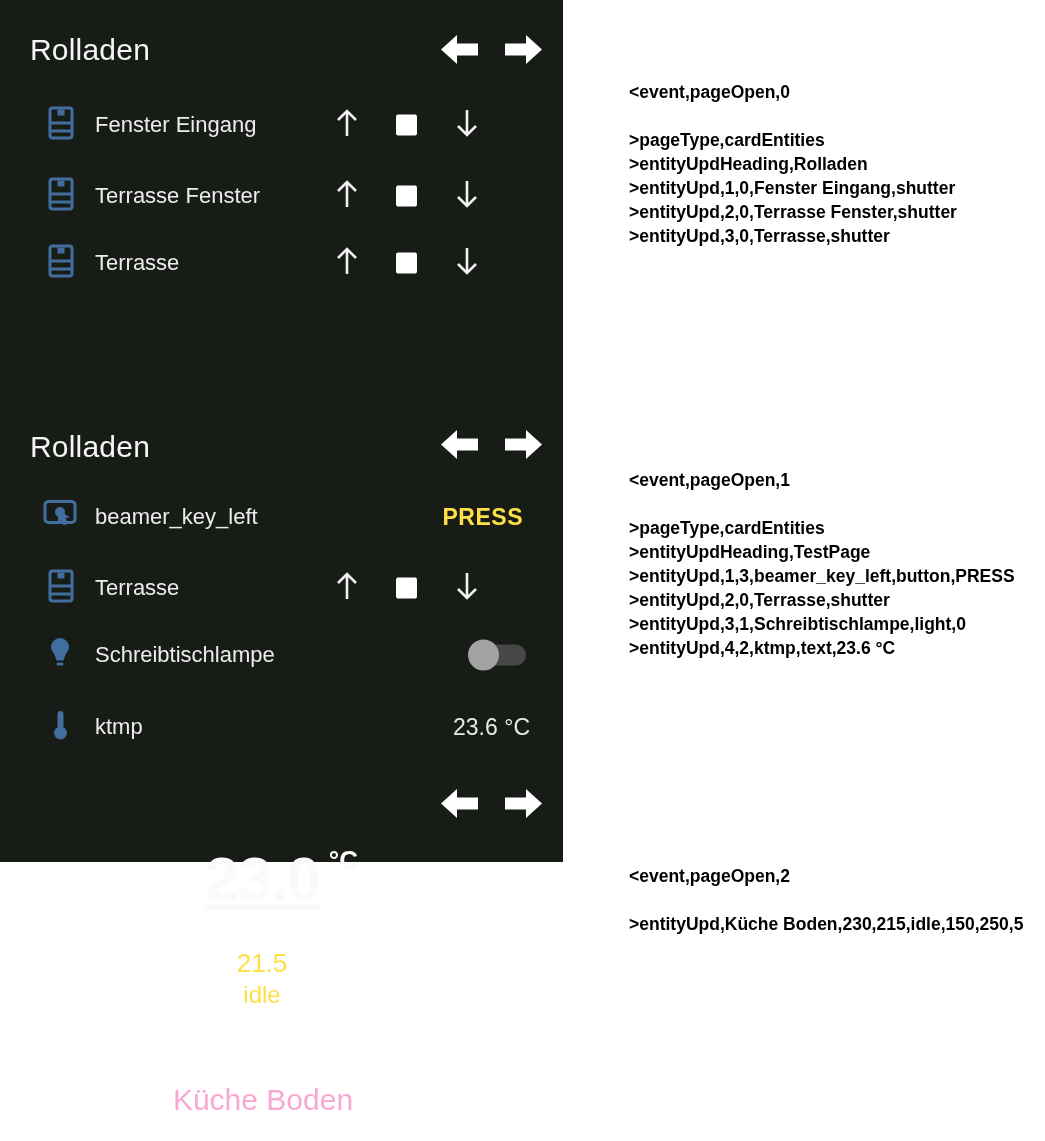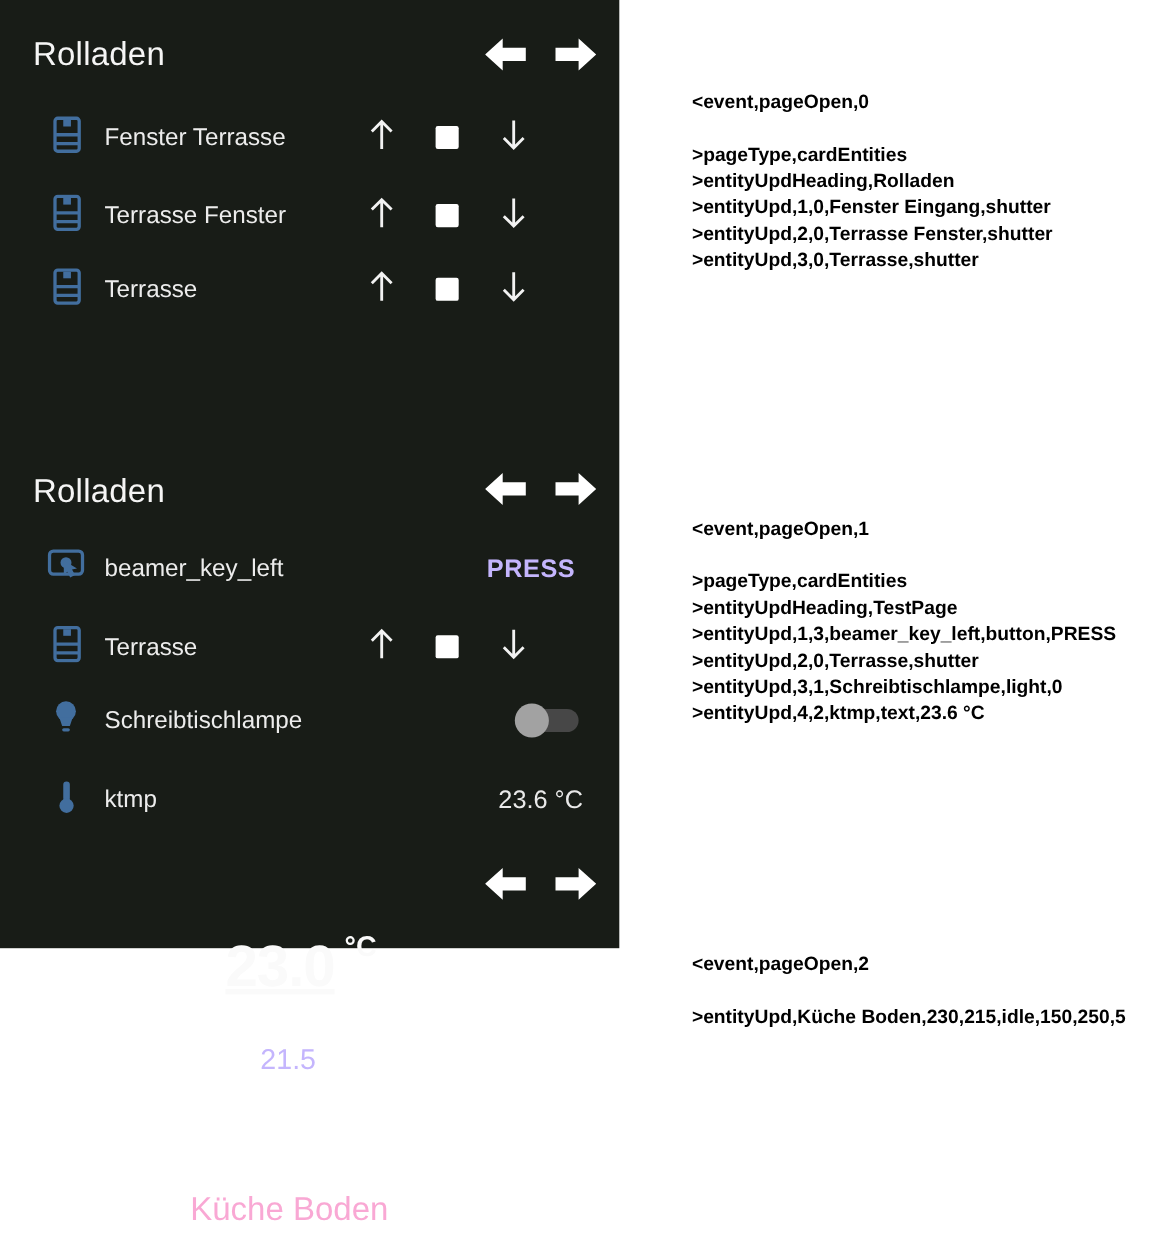--- a/index.html
+++ b/index.html
@@ -22,43 +22,43 @@
   .row .e-label {
     position:absolute; left:95px; top:50%; transform:translateY(-50%);
     font-size:22px; color:#ececec; white-space:nowrap;
   }
   .ctl { position:absolute; top:50%; transform:translateY(-50%); display:block; }
   .ctl-up   { left:332px; }
   .ctl-stop { left:396px; width:21px; height:21px; background:#ffffff; border-radius:2px; }
   .ctl-down { left:452px; }
   .press-value {
     position:absolute; right:40px; top:50%; transform:translateY(-50%);
-    color:#c4b5fd; font-weight:600; font-size:23px; letter-spacing:.5px;
+    color:#fde047; font-weight:600; font-size:23px; letter-spacing:.5px;
   }
   .text-value {
     position:absolute; right:33px; top:50%; transform:translateY(-50%);
     color:#e9e9e9; font-size:23px; white-space:nowrap;
   }
   .toggle { position:absolute; left:468px; top:50%; transform:translateY(-50%); width:58px; height:31px; }
   .toggle .track {
     position:absolute; left:2px; top:5px; width:56px; height:21px;
     background:#474747; border-radius:11px;
   }
   .toggle .knob {
     position:absolute; left:0; top:0; width:31px; height:31px;
     background:#a2a2a2; border-radius:50%;
   }
   .thermo-temp {
     position:absolute; left:205px; top:841px; display:flex; align-items:flex-start;
     color:#fafafa;
   }
-  .thermo-temp .big { font-size:53px; font-weight:700; line-height:76px; letter-spacing:-1px;text-decoration:underline; }
+  .thermo-temp .big { font-size:61px; font-weight:700; line-height:76px; letter-spacing:-1px;text-decoration:underline; }
   .thermo-temp .unit { font-size:26px; font-weight:700; margin-left:9px; margin-top:4px; }
   .thermo-target, .thermo-state {
-    position:absolute; left:152px; width:220px; text-align:center; color:#c4b5fd;
+    position:absolute; left:152px; width:220px; text-align:center; color:#fde047;
   }
   .thermo-target { top:948px; font-size:26px; }
   .thermo-state  { top:981px; font-size:24px; }
   .thermo-name {
     position:absolute; left:0; width:526px; top:1083px; text-align:center;
     color:#f9a8d4; font-size:30px;
   }
   .tri { position:absolute; width:72px; height:68px; }
   .annot {
     position:absolute; left:613px; color:#000000; font-weight:700;
@@ -86,21 +86,21 @@
 
   <div class="row" style="top:103px">
     <span class="e-icon">
       <svg width="26" height="34" viewBox="0 0 26 34">
         <rect x="2" y="2" width="22" height="30" rx="2.5" fill="none" stroke="#426e9e" stroke-width="3"></rect>
         <rect x="9.5" y="3.5" width="7" height="6" fill="#426e9e"></rect>
         <line x1="3" y1="17" x2="23" y2="17" stroke="#426e9e" stroke-width="3"></line>
         <line x1="3" y1="25" x2="23" y2="25" stroke="#426e9e" stroke-width="3"></line>
       </svg>
     </span>
-    <span class="e-label">Fenster Terrasse</span>
+    <span class="e-label">Fenster Eingang</span>
     <span class="ctl ctl-up">
       <svg width="30" height="36" viewBox="0 0 30 36">
           <path d="M15,31 L15,6 M6,15 L15,6 L24,15" fill="none" stroke="#f2f2f2" stroke-width="2.6"></path>
         </svg>
     </span>
     <span class="ctl ctl-stop"></span>
     <span class="ctl ctl-down">
       <svg width="30" height="36" viewBox="0 0 30 36">
           <path d="M15,5 L15,30 M6,21 L15,30 L24,21" fill="none" stroke="#f2f2f2" stroke-width="2.6"></path>
         </svg>
@@ -248,20 +248,21 @@
       <polygon points="1,1 71,1 36,67" fill="#ffffff"></polygon>
     </svg>
   </span>
   <span class="tri" style="left:368px; top:910px">
     <svg width="72" height="68" viewBox="0 0 72 68">
       <polygon points="36,1 71,67 1,67" fill="#ffffff"></polygon>
     </svg>
   </span>
 
   <div class="thermo-target">21.5</div>
+  <div class="thermo-state">idle</div>
   <div class="thermo-name">Küche Boden</div>
 
 </div>
 
 <div class="annot" style="top:80px">
     <div class="annot-line">&lt;event,pageOpen,0</div>
     <div class="annot-line"></div>
     <div class="annot-line">&gt;pageType,cardEntities</div>
     <div class="annot-line">&gt;entityUpdHeading,Rolladen</div>
     <div class="annot-line">&gt;entityUpd,1,0,Fenster Eingang,shutter</div>

